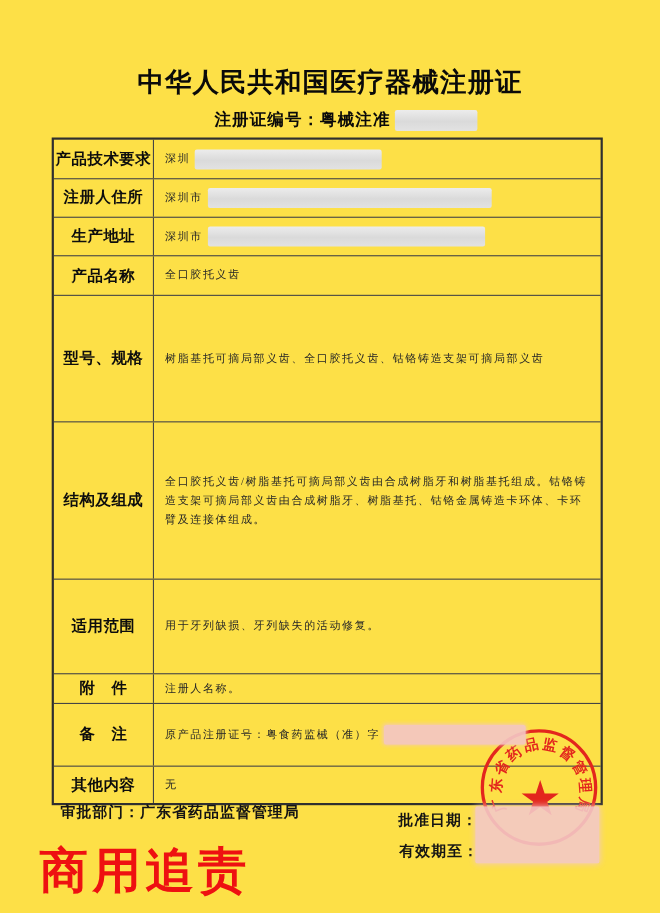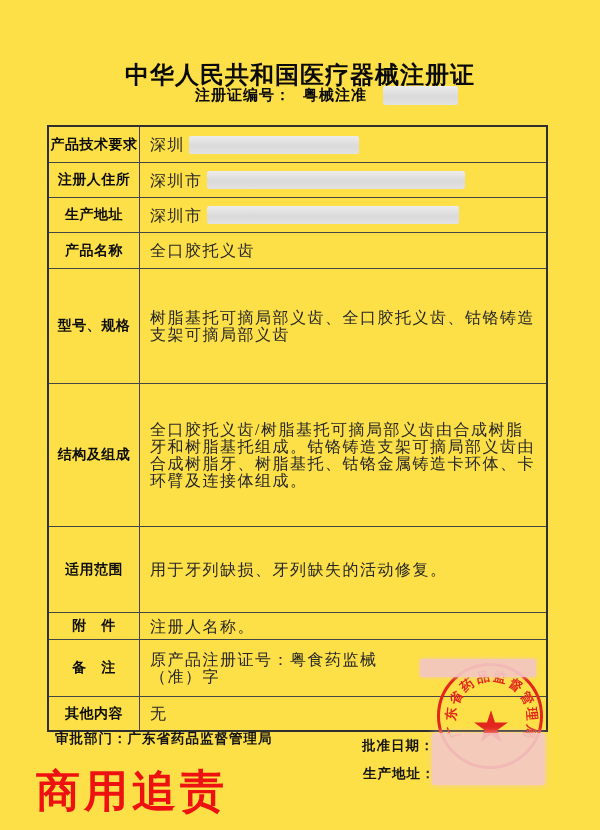--- a/index.html
+++ b/index.html
@@ -7,43 +7,43 @@
   .page {
     position:relative; width:600px; height:830px; background:#fde047;
     font-family:"Liberation Serif","DejaVu Serif",serif; color:#1d1d1d; overflow:hidden;text-decoration:underline;
   }
   .title {
     position:absolute; top:59px; left:0; width:100%; text-align:center;
     font-family:"Liberation Sans","DejaVu Sans",sans-serif;
     font-size:24px; font-weight:bold; letter-spacing:1px; color:#0a0a0a;
   }
   .regno-line {
-    position:absolute; top:86px; left:195px; display:flex; align-items:center;
-    font-size:15px; font-weight:bold; letter-spacing:1px; color:#0a0a0a;gap:12px;
+    position:absolute; top:100px; left:195px; display:flex; align-items:center;
+    font-size:15px; font-weight:bold; letter-spacing:1px; color:#0a0a0a;
   }
   .redact-gray {
     display:inline-block; height:19px;
     background:linear-gradient(180deg,#ececec 0%,#dadada 55%,#e2e2e2 100%);
     border-radius:2px; margin-left:4px;
   }
   .cert-table {
     position:absolute; left:47px; top:125px; width:501px; height:607px;
     border:2px solid #2f2f2f;
   }
   .trow { display:flex; width:100%; border-bottom:1px solid #454545; }
   .trow:last-child { border-bottom:none; }
   .lcell {
     width:91px; flex:0 0 91px; border-right:1.5px solid #454545;
     display:flex; align-items:center; justify-content:center;
     font-weight:bold; font-size:14px; letter-spacing:0.5px; color:#0d0d0d;
     text-align:center;
   }
   .vcell {
     flex:1; display:flex; align-items:center; padding:0 10px;
-    font-size:16px; line-height:17px; letter-spacing:1.5px; color:#262626;
+    font-size:10px; line-height:17px; letter-spacing:1.5px; color:#262626;
   }
   .vcell .vtext { display:inline; }
   .r1{height:36px} .r2{height:35px} .r3{height:35px} .r4{height:36px}
   .r5{height:115px} .r6{height:143px} .r7{height:86px} .r8{height:27px}
   .r9{height:33px} .r10{height:57px}
   .redact-pink-inline {
     display:inline-block; width:129px; height:18px; margin-left:3px;
     background:rgba(243,198,195,0.92);
     box-shadow:0 0 4px rgba(243,198,195,0.9);
     position:relative; z-index:3; border-radius:2px;
@@ -177,18 +177,18 @@
 
   <div class="footer-line approval-line">
     <span>审批部门：</span><span>广东省药品监督管理局</span>
   </div>
 
   <div class="footer-line date-line">
     <span>批准日期：</span>
   </div>
 
   <div class="footer-line valid-line">
-    <span>生产地址：</span>
+    <span>有效期至：</span>
   </div>
 
   <div class="watermark">商用追责</div>
 
 </div>
 
 </body></html>

